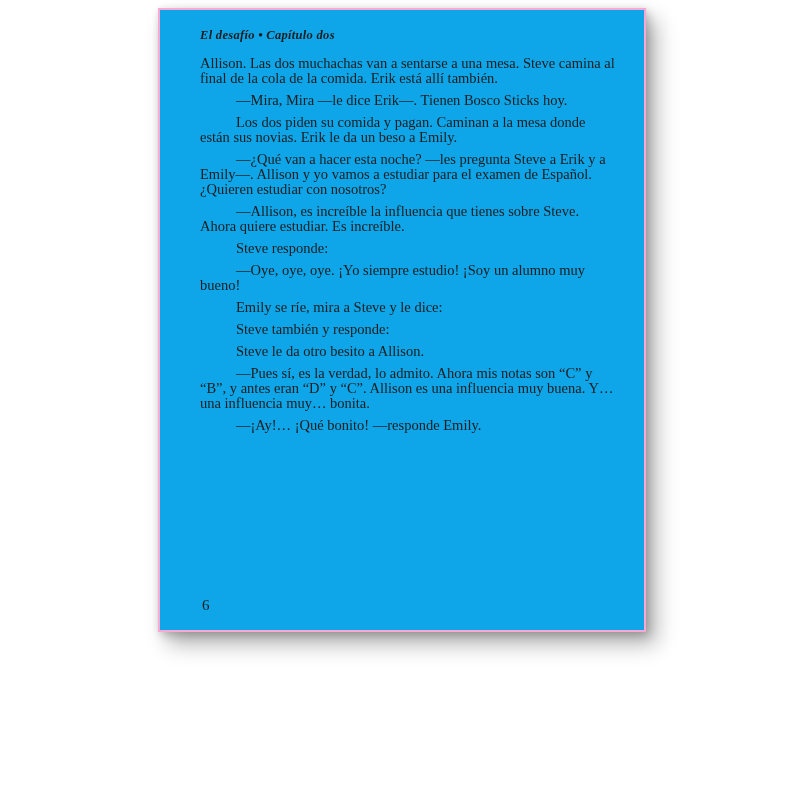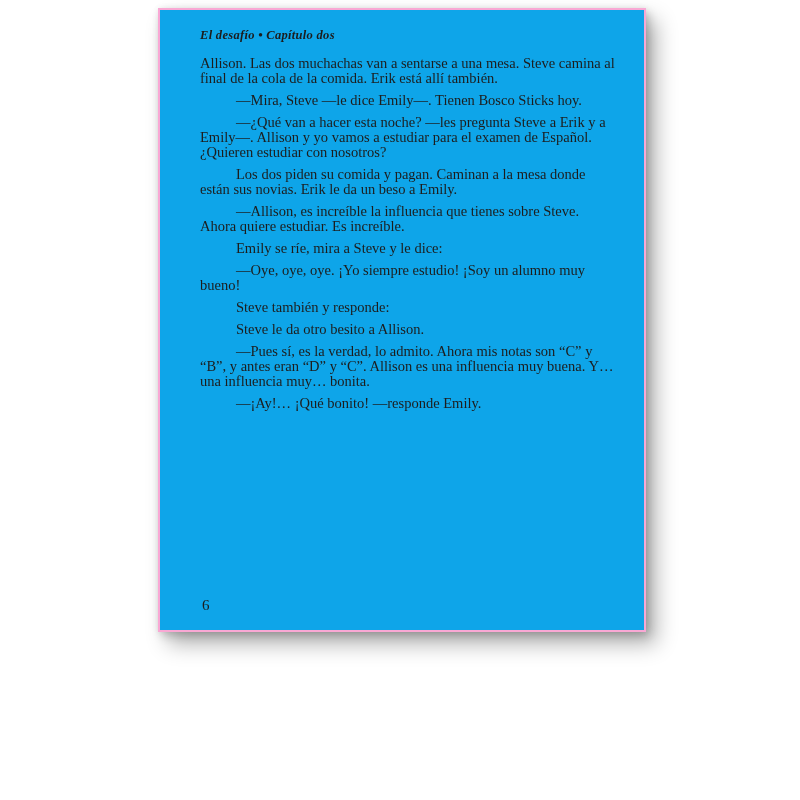--- a/index.html
+++ b/index.html
@@ -63,26 +63,27 @@
   }
 </style>
 </head>
 <body>
 
 <div class="stage">
   <div class="book-page">
     <div class="running-header">El desafío  •  Capítulo dos</div>
     <div class="page-body">
         <p class="para"><span>Allison. Las dos muchachas van a sentarse a una mesa. Steve camina al final de la cola de la comida. Erik está allí también.</span></p>
-        <p class="para indent"><span>—Mira, Steve —le dice Emily—. Tienen </span><span class="italic">Bosco Sticks</span><span> hoy.</span></p>
+        <p class="para indent"><span>—Mira, Mira —le dice Erik—. Tienen </span><span class="italic">Bosco Sticks</span><span> hoy.</span></p>
+        <p class="para indent"><span>Los dos piden su comida y pagan. Caminan a la mesa donde están sus novias. Erik le da un beso a Emily.</span></p>
         <p class="para indent"><span>—¿Qué van a hacer esta noche? —les pregunta Steve a Erik y a Emily—. Allison y yo vamos a estudiar para el examen de Español. ¿Quieren estudiar con nosotros?</span></p>
-        <p class="para indent"><span>Los dos piden su comida y pagan. Caminan a la mesa donde están sus novias. Erik le da un beso a Emily.</span></p>
         <p class="para indent"><span>—Allison, es increíble la influencia que tienes sobre Steve. Ahora quiere estudiar. Es increíble.</span></p>
+        <p class="para indent"><span>Steve responde:</span></p>
+        <p class="para indent"><span>—Oye, oye, oye. ¡Yo siempre estudio! ¡Soy un alumno muy bueno!</span></p>
         <p class="para indent"><span>Emily se ríe, mira a Steve y le dice:</span></p>
-        <p class="para indent"><span>—Oye, oye, oye. ¡Yo siempre estudio! ¡Soy un alumno muy bueno!</span></p>
         <p class="para indent"><span>Steve también y responde:</span></p>
         <p class="para indent"><span>Steve le da otro besito a Allison.</span></p>
         <p class="para indent"><span>—Pues sí, es la verdad, lo admito. Ahora mis notas son “C” y “B”, y antes eran “D” y “C”. Allison es una influencia muy buena. Y… una influencia muy… bonita.</span></p>
         <p class="para indent"><span>—¡Ay!… ¡Qué bonito! —responde Emily.</span></p>
       </div>
     <div class="page-number">6</div>
   </div>
 </div>
 
 </body></html>

